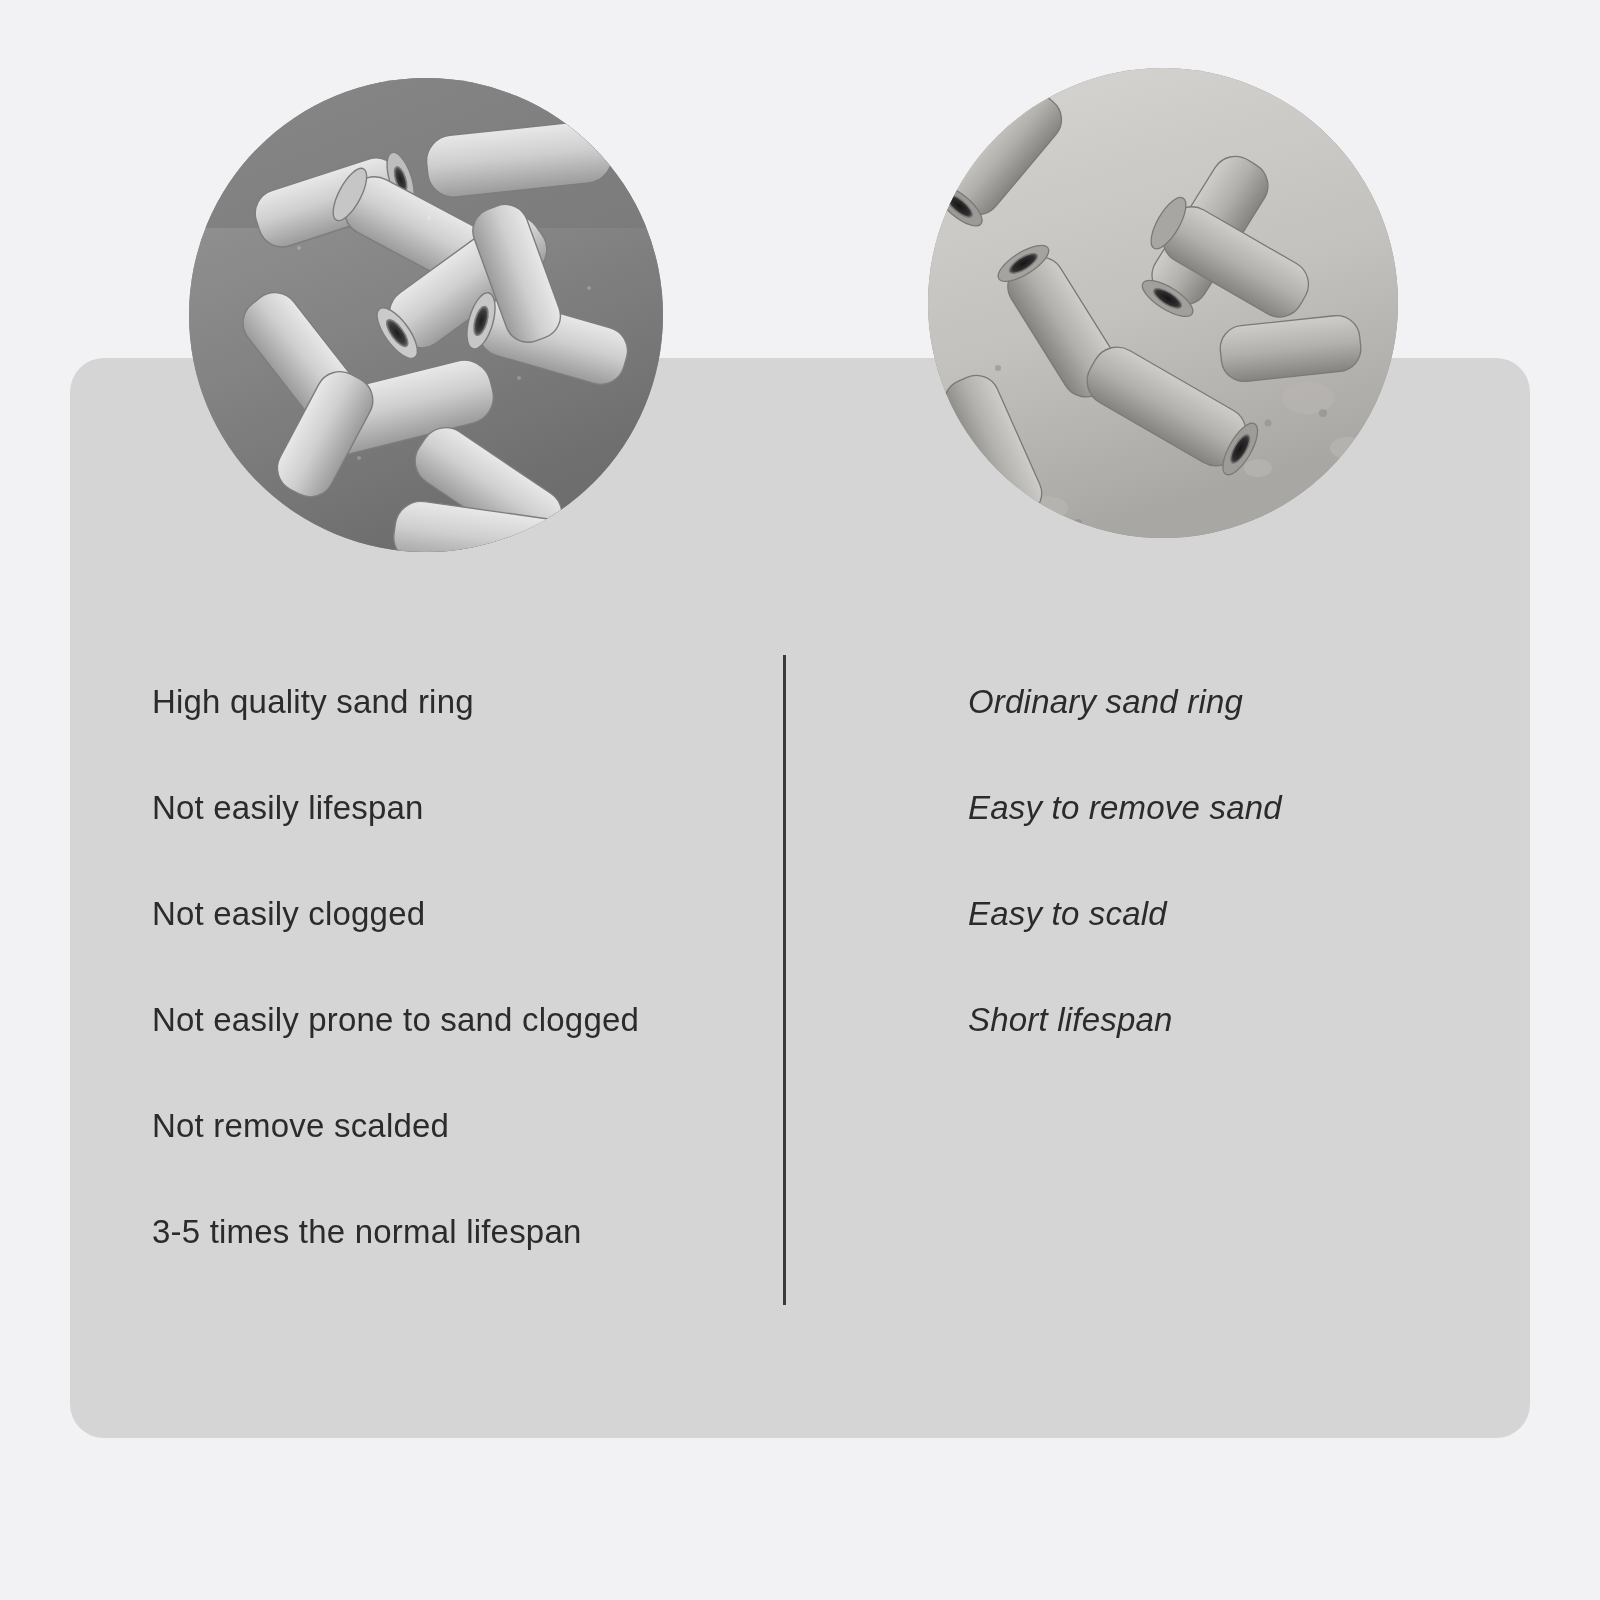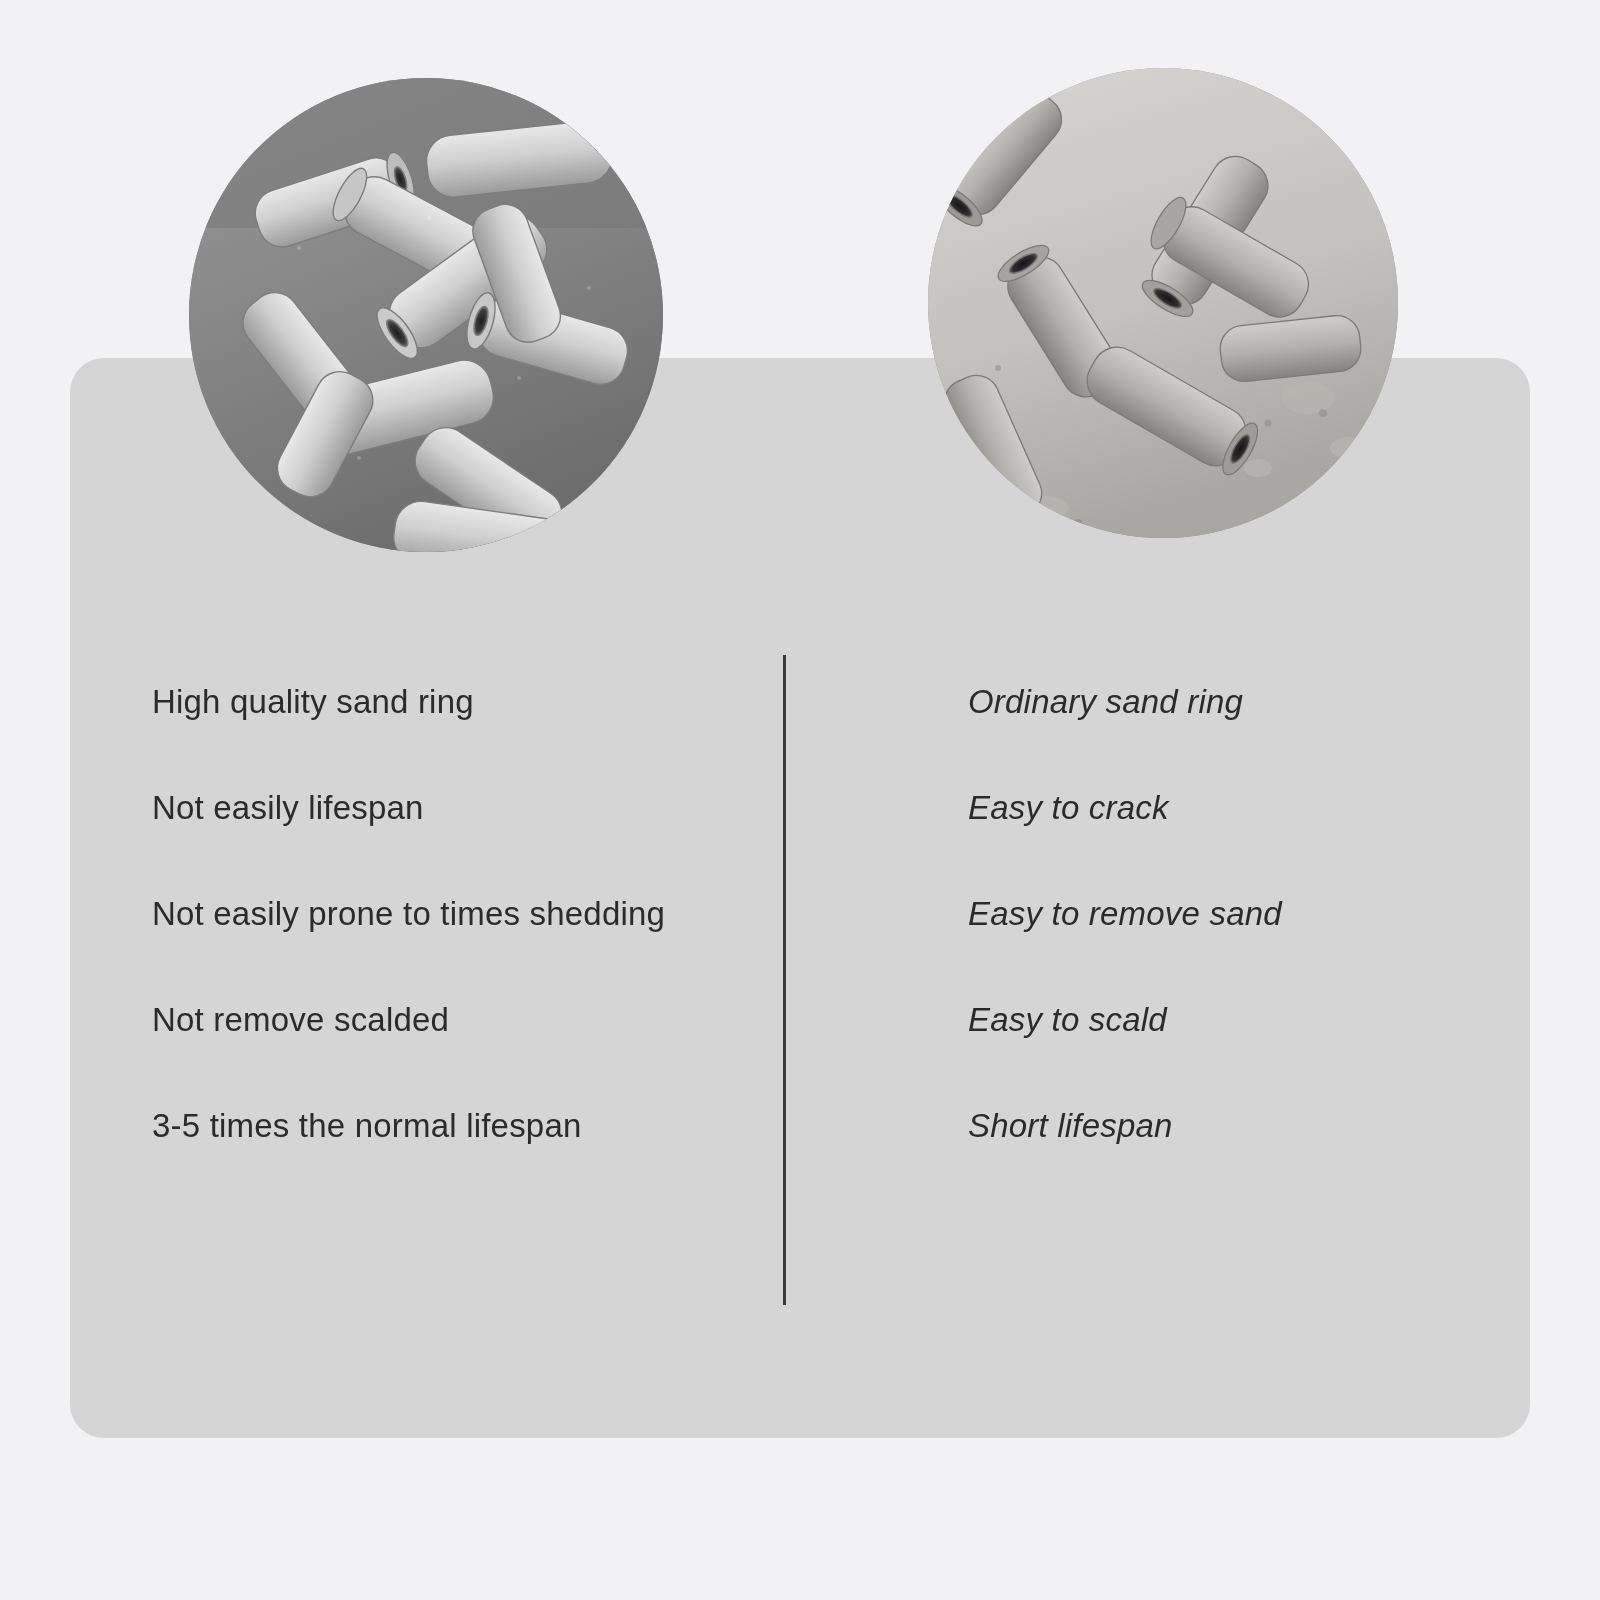--- a/index.html
+++ b/index.html
@@ -236,38 +236,38 @@
   <div class="divider"></div>
 
   <div class="col col-left">
     <div class="row">
       <span class="row-text">High quality sand ring</span>
     </div>
     <div class="row">
       <span class="row-text">Not easily lifespan</span>
     </div>
     <div class="row">
-      <span class="row-text">Not easily prone to times shedding</span>
+      <span class="row-text">Not easily clogged</span>
+    </div>
+    <div class="row">
+      <span class="row-text">Not easily prone to sand clogged</span>
     </div>
     <div class="row">
       <span class="row-text">Not remove scalded</span>
     </div>
     <div class="row">
       <span class="row-text">3-5 times the normal lifespan</span>
     </div>
   </div>
 
   <div class="col col-right">
     <div class="row">
       <span class="row-text">Ordinary sand ring</span>
     </div>
     <div class="row">
-      <span class="row-text">Easy to crack</span>
-    </div>
-    <div class="row">
       <span class="row-text">Easy to remove sand</span>
     </div>
     <div class="row">
       <span class="row-text">Easy to scald</span>
     </div>
     <div class="row">
       <span class="row-text">Short lifespan</span>
     </div>
   </div>
 

